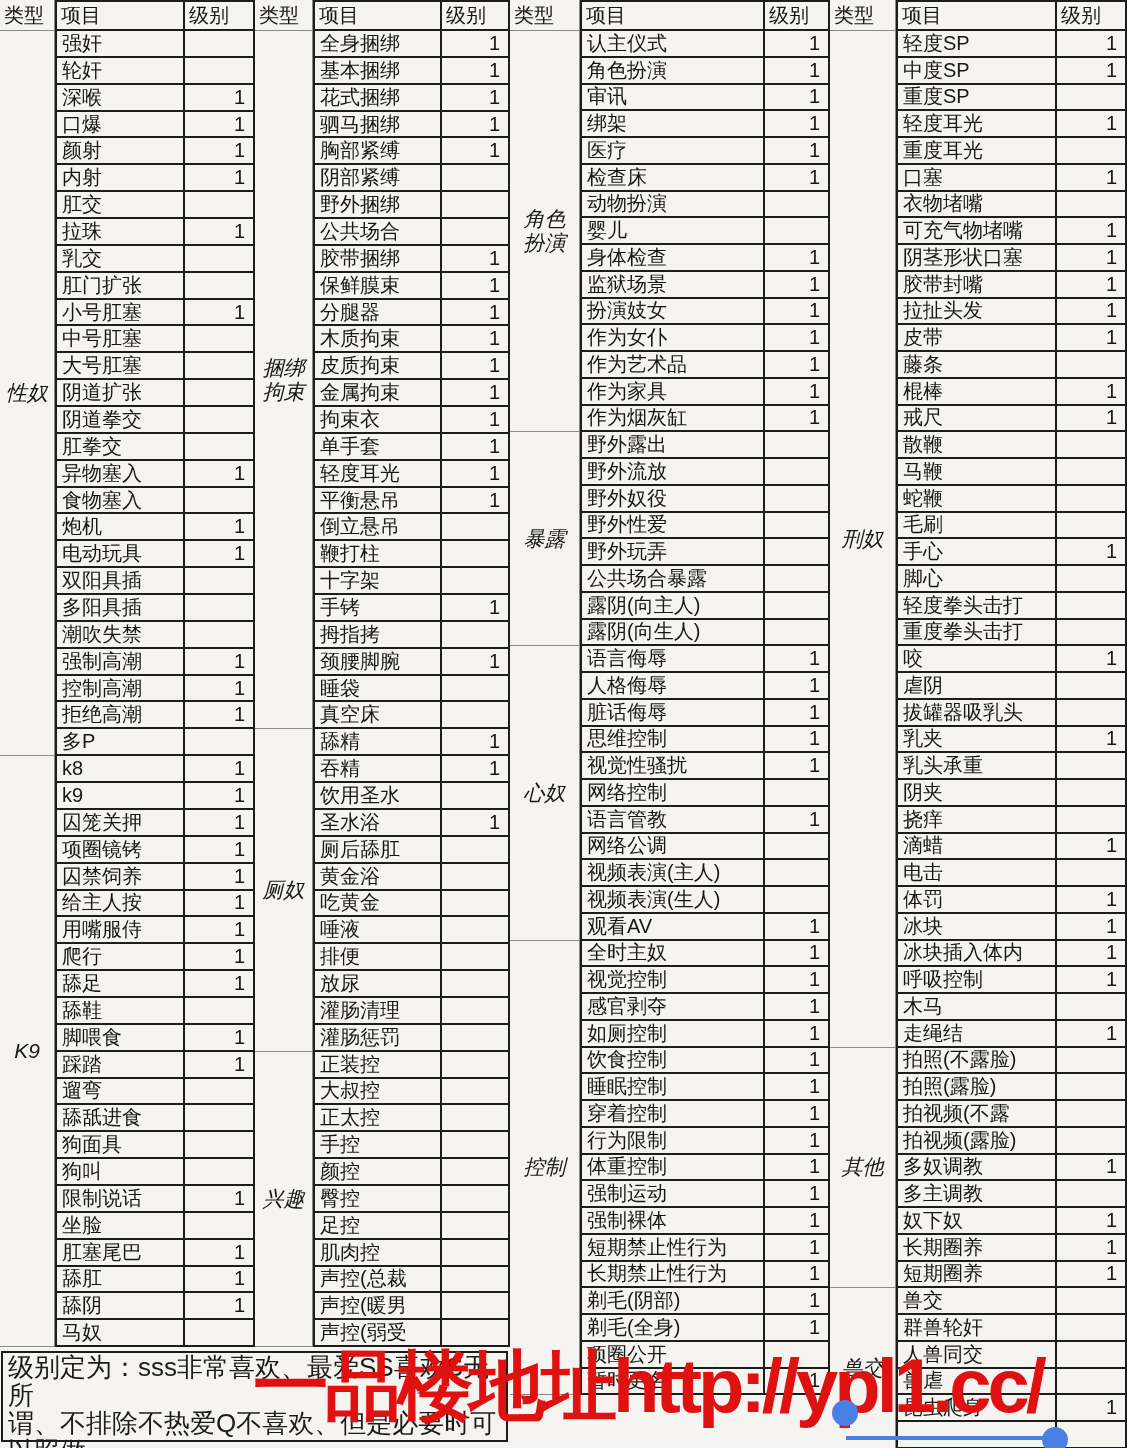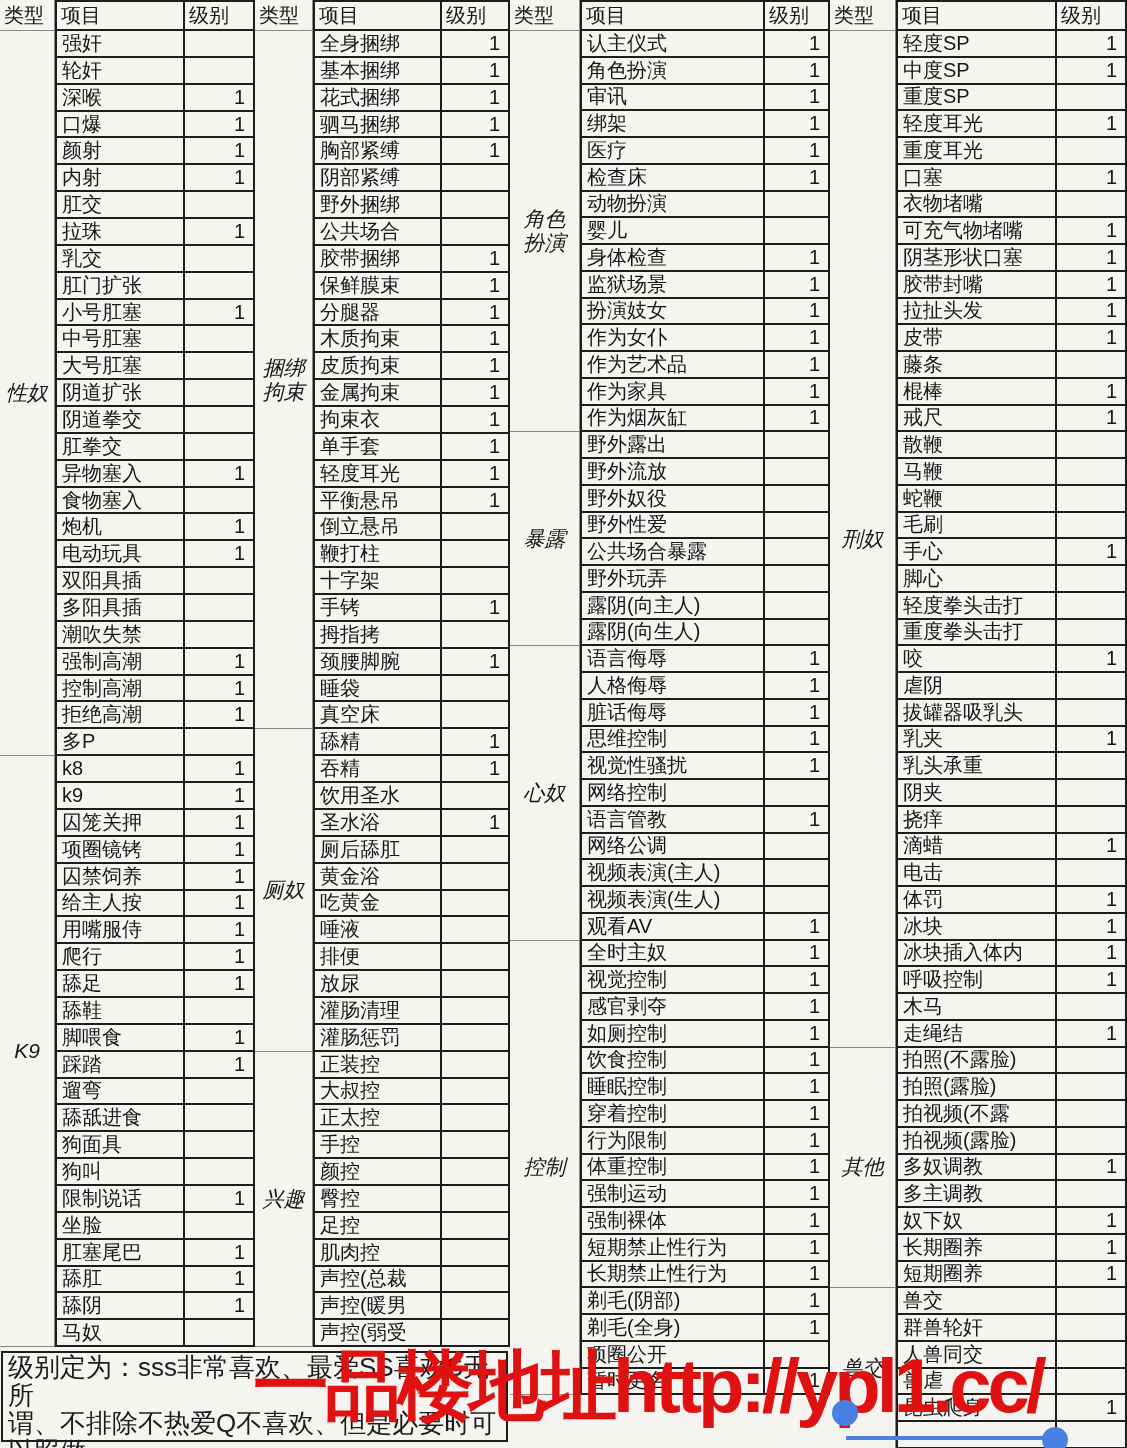--- a/index.html
+++ b/index.html
@@ -571,25 +571,25 @@
           </div>
           <div class="row">
             <div class="item">野外奴役</div>
             <div class="level"></div>
           </div>
           <div class="row">
             <div class="item">野外性爱</div>
             <div class="level"></div>
           </div>
           <div class="row">
+            <div class="item">野外玩弄</div>
+            <div class="level"></div>
+          </div>
+          <div class="row">
             <div class="item">公共场合暴露</div>
-            <div class="level"></div>
-          </div>
-          <div class="row">
-            <div class="item">野外玩弄</div>
             <div class="level"></div>
           </div>
           <div class="row">
             <div class="item">露阴(向主人)</div>
             <div class="level"></div>
           </div>
           <div class="row">
             <div class="item">露阴(向生人)</div>
             <div class="level"></div>
           </div>

